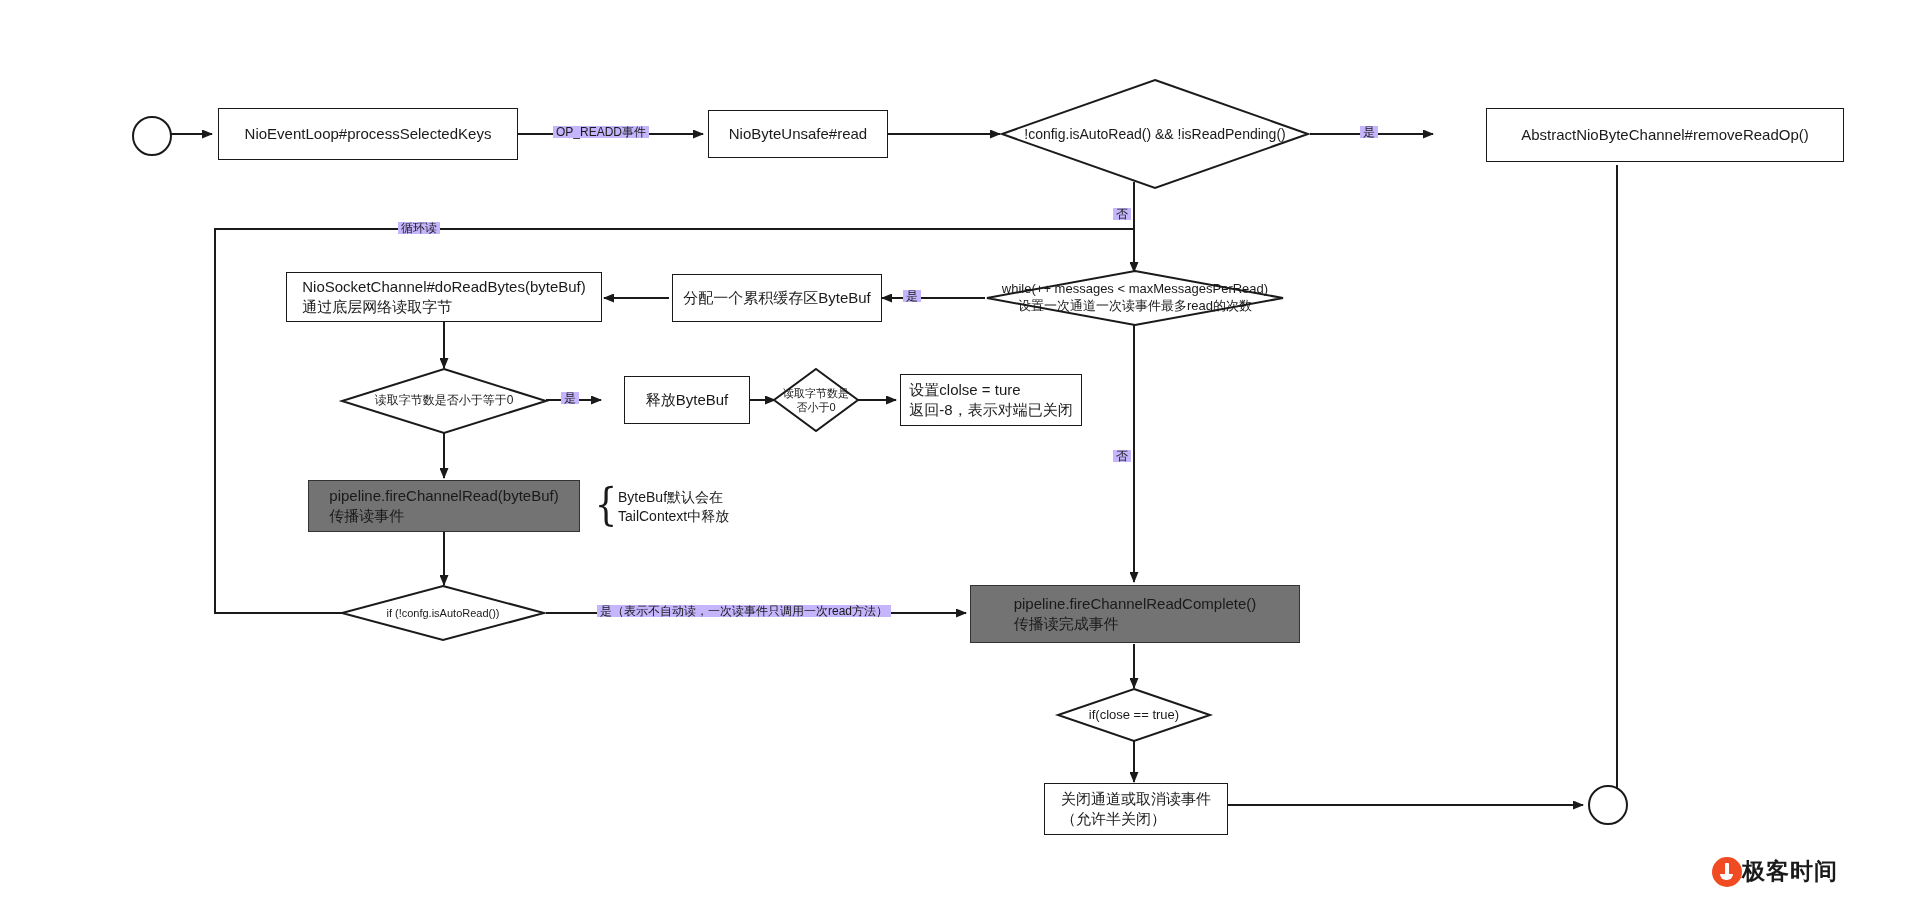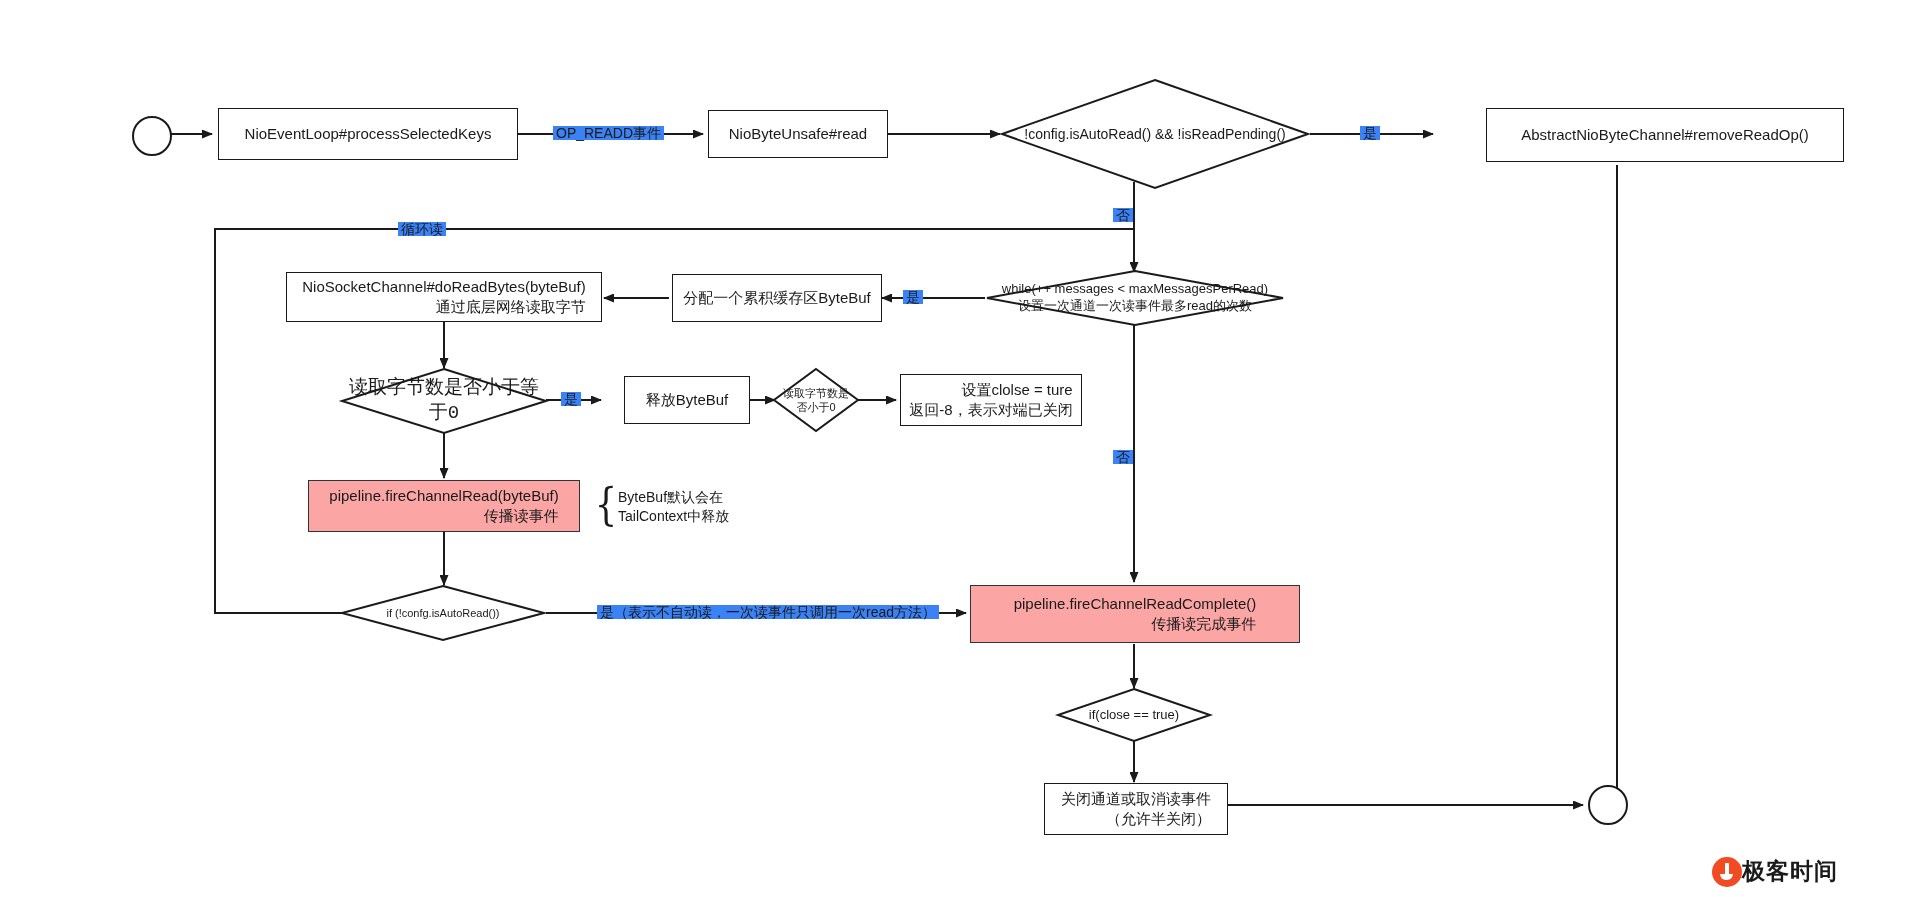--- a/index.html
+++ b/index.html
@@ -27,32 +27,32 @@
     width: 1920px;
     height: 921px;
     pointer-events: none;
   }
   .node {
     position: absolute;
     box-sizing: border-box;
     display: flex;
     align-items: center;
     justify-content: center;
-    text-align: right;
+    text-align: left;
     line-height: 1.35;
     white-space: pre-line;
   }
   .box {
     border: 1.6px solid #1a1a1a;
     background: #ffffff;
     font-size: 15px;
     padding: 2px 6px;
   }
   .box.shaded {
-    background: #fca5a5;
+    background: #737373;
     border: 1.6px solid #333333;
   }
   .diamond-wrap {
     position: absolute;
   }
   .diamond-wrap svg {
     position: absolute;
     left: 0; top: 0;
     overflow: visible;
   }
@@ -65,22 +65,22 @@
     align-items: center;
     justify-content: center;
     text-align: center;
     font-size: 14px;
     line-height: 1.3;
     white-space: pre-line;
     pointer-events: none;
   }
   .edge-label {
     position: absolute;
-    font-size: 14px;
-    background: #3b82f6;
+    font-size: 12px;
+    background: #c4b5fd;
     padding: 0 3px;
     white-space: nowrap;
     line-height: 1;
   }
   .note {
     position: absolute;
     font-size: 14px;
     line-height: 1.35;
     white-space: pre-line;
     text-align: left;
@@ -233,21 +233,21 @@
 
   <div class="node box" style="left:286px; top:272px; width:316px; height:50px;">NioSocketChannel#doReadBytes(byteBuf)
 通过底层网络读取字节</div>
 
   <div class="node box" style="left:672px; top:274px; width:210px; height:48px;">分配一个累积缓存区ByteBuf</div>
 
   <div class="diamond-wrap" style="left:340px; top:368px; width:208px; height:66px;">
     <svg width="208" height="66" viewBox="0 0 208 66">
       <polygon points="104,1 206,33 104,65 2,33" fill="#ffffff" stroke="#1a1a1a" stroke-width="2"></polygon>
     </svg>
-    <div class="diamond-label" style="font-size:19px;font-family:Liberation Mono, monospace;">读取字节数是否小于等于0</div>
+    <div class="diamond-label" style="font-size:12px;">读取字节数是否小于等于0</div>
   </div>
 
   <div class="edge-label" style="left:561px; top:392px;">是</div>
 
   <div class="node box" style="left:624px; top:376px; width:126px; height:48px;">释放ByteBuf</div>
 
   <div class="diamond-wrap" style="left:772px; top:368px; width:88px; height:64px;">
     <svg width="88" height="64" viewBox="0 0 88 64">
       <polygon points="44,1 86,32 44,63 2,32" fill="#ffffff" stroke="#1a1a1a" stroke-width="2"></polygon>
     </svg>

